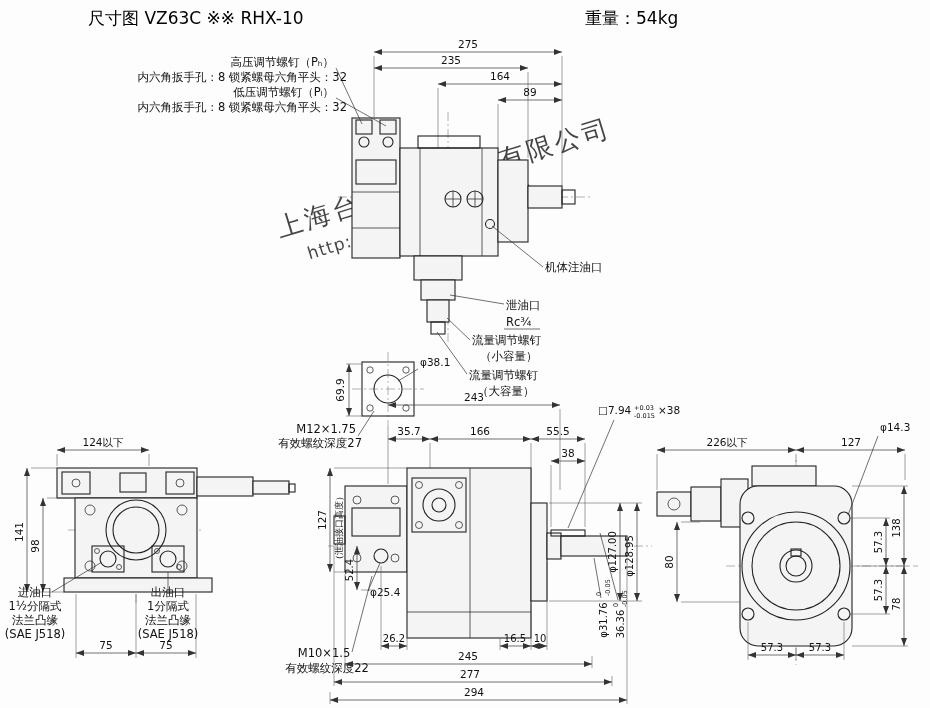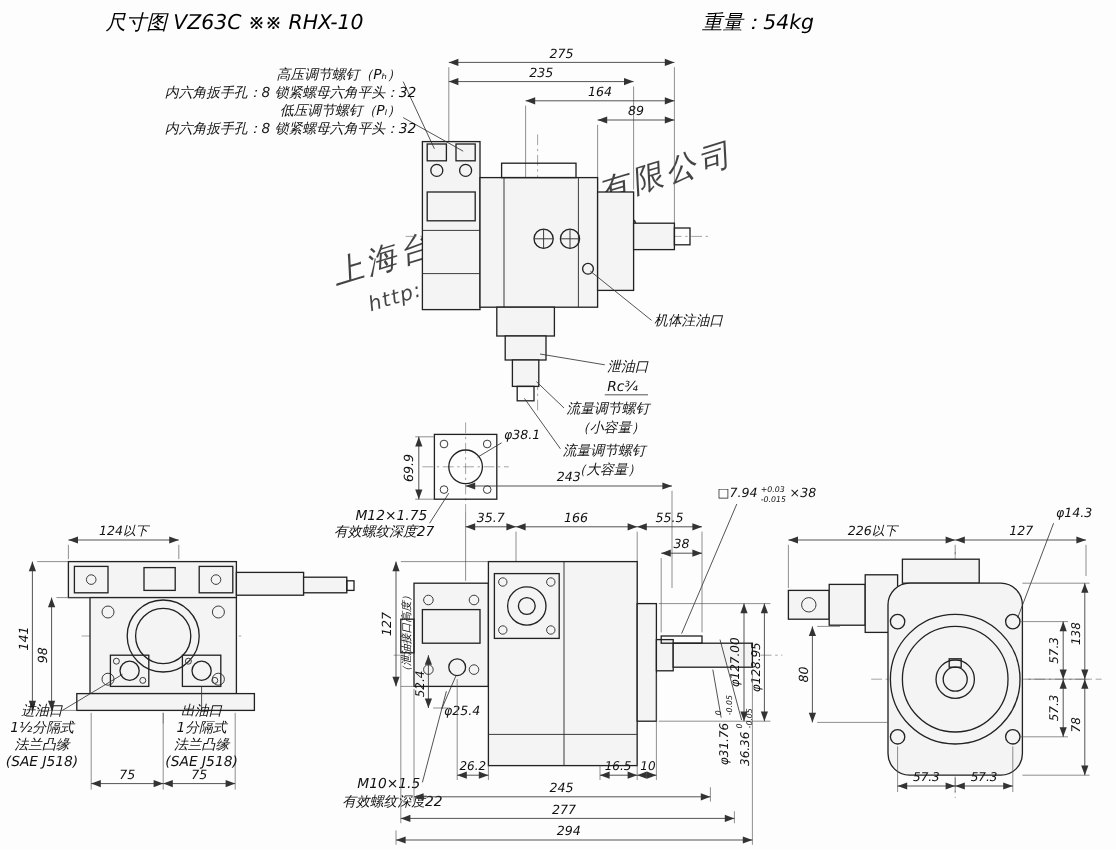--- a/index.html
+++ b/index.html
@@ -1,17 +1,17 @@
 <!DOCTYPE html>
 <html><head>
 <meta charset="utf-8">
 <style>
   html,body { margin:0; padding:0; background:#ffffff; }
   .page { position:relative; width:930px; height:708px; background:#fdfdfd; overflow:hidden;
-          font-family:"DejaVu Sans", sans-serif;font-style:italic; }
+          font-family:"DejaVu Sans", sans-serif; }
   svg text { font-family:"DejaVu Sans", sans-serif; fill:#111; }
   .t-title { font-size:17px; fill:#000; }
   .t-dim   { font-size:10.5px; }
   .t-dim-s { font-size:10px; }
   .t-lab   { font-size:11.5px; }
   .t-note  { font-size:9px; }
   .t-tol   { font-size:6.5px; }
   .ln  { stroke:#222; stroke-width:1.1; fill:none; }
   .ln2 { stroke:#333; stroke-width:.8; fill:none; }
   .lnf { stroke:#222; stroke-width:1.1; fill:#f4f4f4; }

